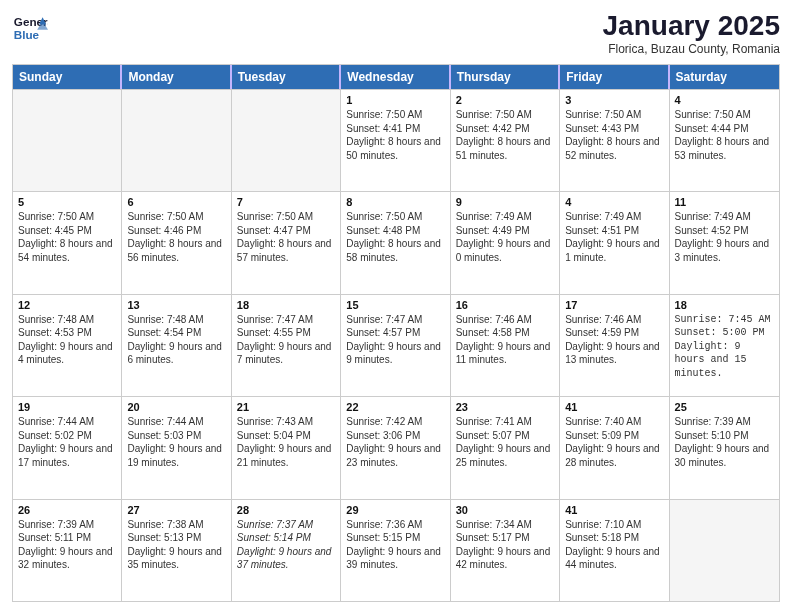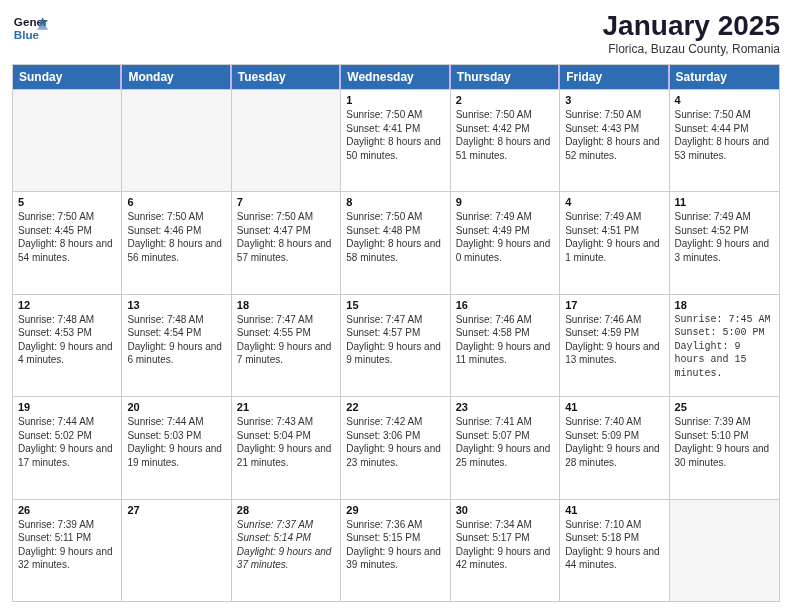--- a/index.html
+++ b/index.html
@@ -290,20 +290,23 @@
         </div>
         <div class="cal-row">
           <div class="cal-cell">
             <div class="day-num">26</div>
             <div class="cell-text" style="white-space: pre-line;">Sunrise: 7:39 AM
 Sunset: 5:11 PM
 Daylight: 9 hours and 32 minutes.</div>
           </div>
           <div class="cal-cell">
             <div class="day-num">27</div>
+            <div class="cell-text" style="white-space: pre-line;">Sunrise: 7:38 AM
+Sunset: 5:13 PM
+Daylight: 9 hours and 35 minutes.</div>
           </div>
           <div class="cal-cell">
             <div class="day-num">28</div>
             <div class="cell-text" style="white-space: pre-line; font-style: italic;">Sunrise: 7:37 AM
 Sunset: 5:14 PM
 Daylight: 9 hours and 37 minutes.</div>
           </div>
           <div class="cal-cell">
             <div class="day-num">29</div>
             <div class="cell-text" style="white-space: pre-line;">Sunrise: 7:36 AM

